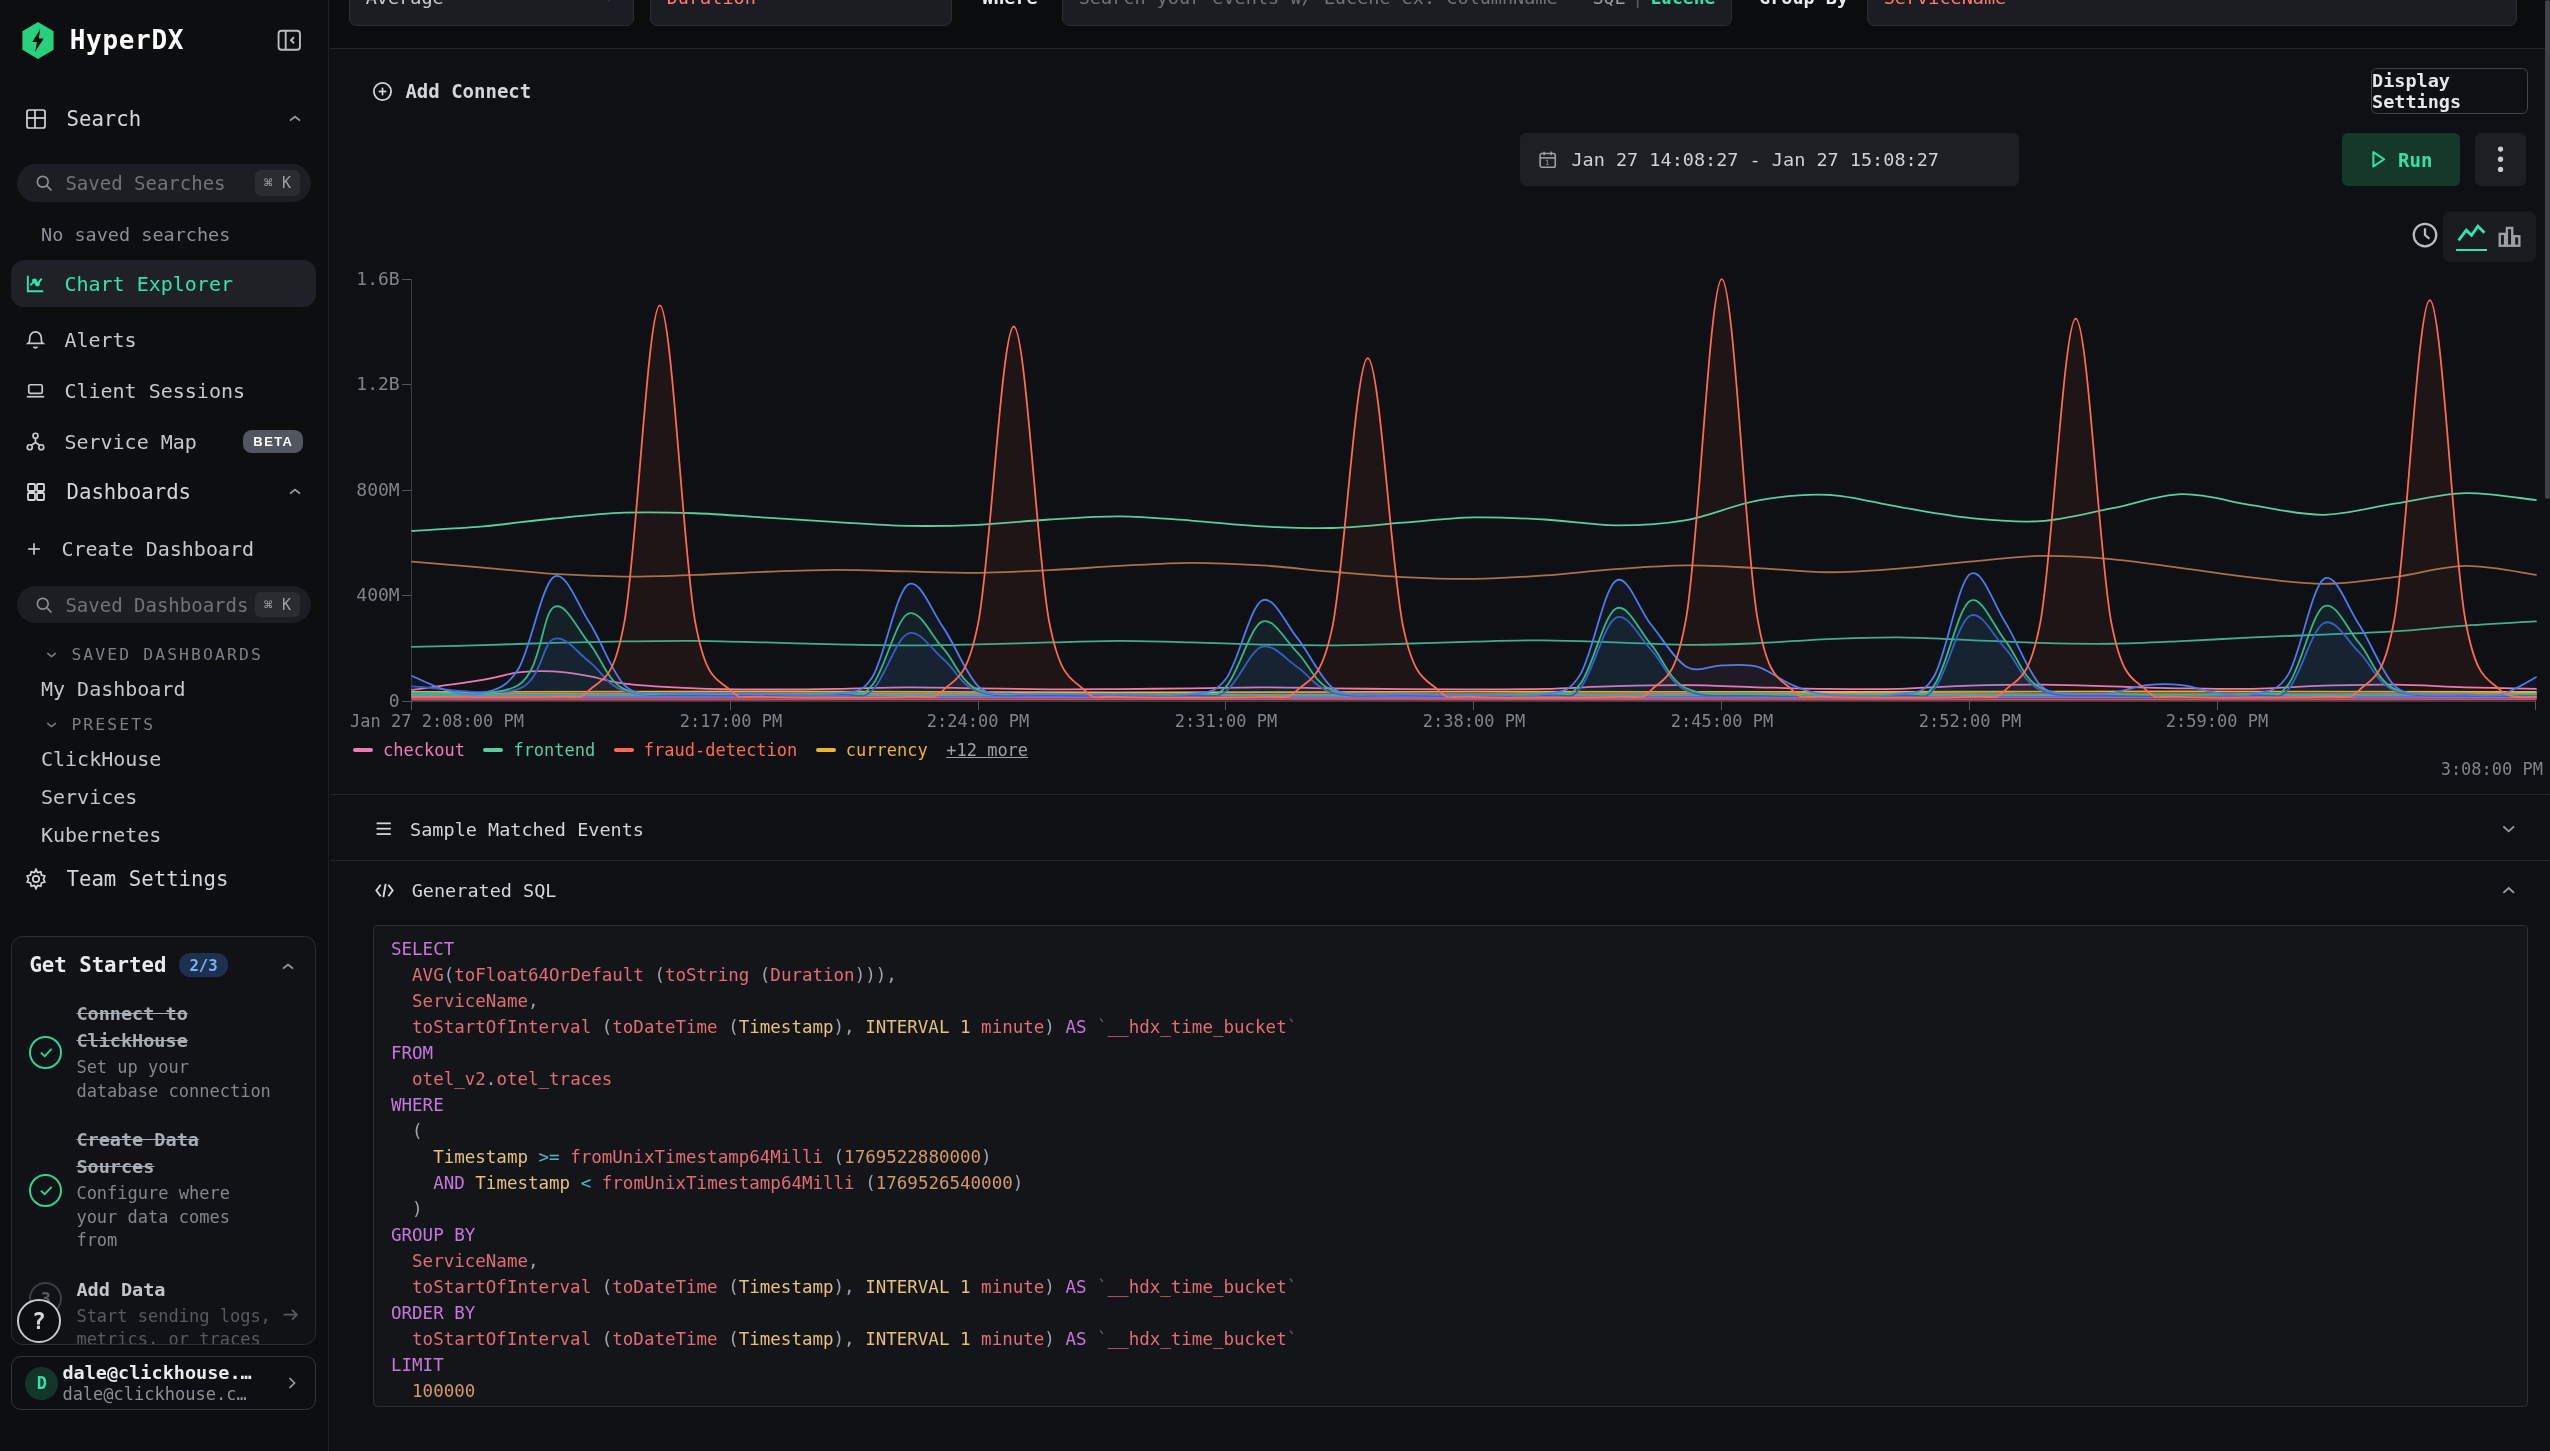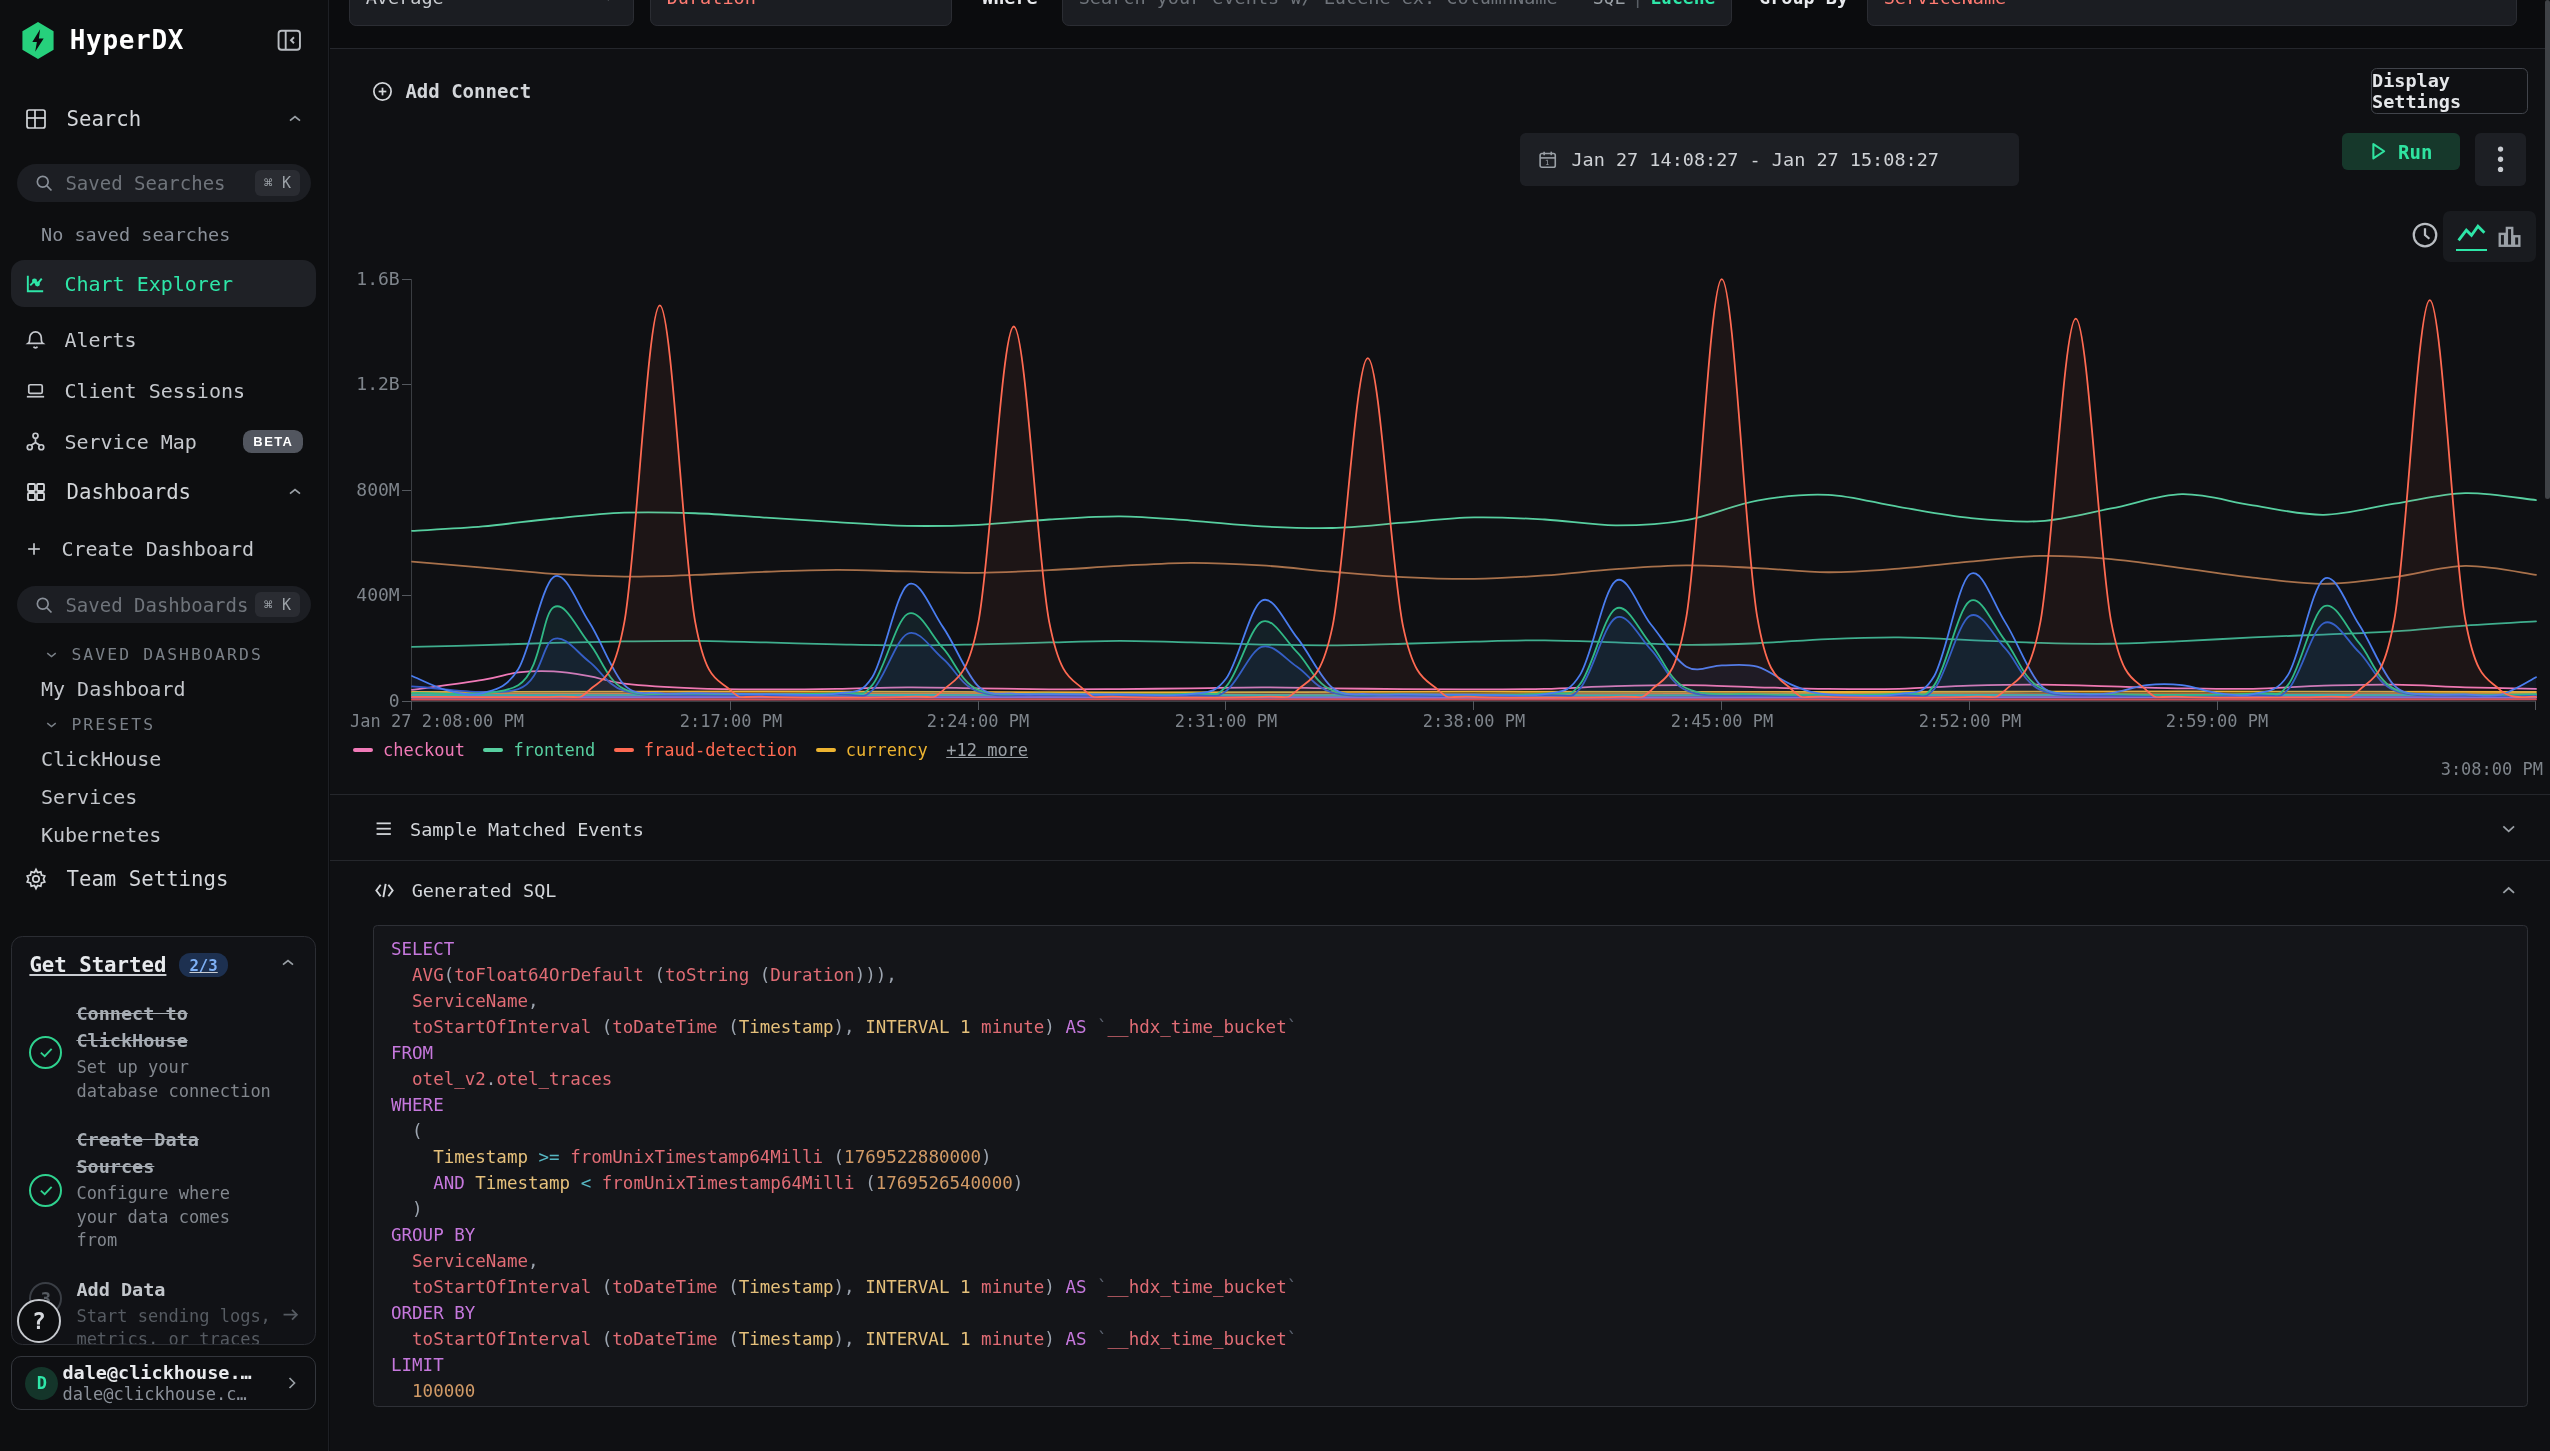--- a/index.html
+++ b/index.html
@@ -30,21 +30,21 @@
   .nav-item{position:absolute;left:11.4px;width:305px;height:37px;display:flex;align-items:center;padding:0 13px;border-radius:13px;color:#c5c8cd;text-align:center;}
   .nav-item .lbl{font-size:20px;margin-left:17px;}
   .nav-item.active{background:#1f2126;color:var(--green);height:47px;}
   .nav-item.active .lbl{color:var(--green);}
   .beta-chip{margin-left:auto;background:#52565f;color:#fff;font-size:13px;font-weight:bold;letter-spacing:1.4px;padding:3.6px 10px;border-radius:8.6px;font-family:"Liberation Sans",sans-serif;}
   .tree-label{position:absolute;left:43px;display:flex;align-items:center;color:#7a8088;font-size:16.4px;letter-spacing:2.1px;}
   .tree-label .chev{margin-right:11.4px;}
   .tree-item{position:absolute;left:41px;font-size:20px;color:#c3c6cb;}
   
   #gs-card{position:absolute;left:11.4px;top:936px;width:305px;height:409px;border:1.4px solid #2b2d33;border-radius:11.4px;background:#111216;padding:15.7px 17px;overflow:hidden;}
-  .gs-head{display:flex;align-items:flex-start;text-decoration:underline;}
+  .gs-head{display:flex;align-items:flex-end;}
   .gs-title{font-size:20.7px;font-weight:bold;color:#e8eaed;}
   .gs-badge{margin-left:13px;background:#1d3050;color:#7eb0f5;font-size:15.7px;font-weight:bold;border-radius:11.4px;padding:2.9px 10px;}
   .gs-head .chev{margin-left:auto;color:#9aa0a6;}
   .gs-item{display:flex;margin-top:24px;}
   .gs-icon-col{width:47px;flex:none;display:flex;align-items:center;justify-content:flex-start;}
   .gs-text-col{width:204px;flex:none;}
   .gs-item-title{font-size:18.5px;font-weight:bold;color:#a7adb4;line-height:1.45;}
   .gs-item-title.strike{text-decoration:line-through;}
   .gs-item-desc{font-size:17px;color:#82878e;line-height:1.38;margin-top:1.4px;}
   .gs-item.todo .gs-item-title{color:#c2c6cb;}
@@ -70,21 +70,21 @@
   .lang-toggle .lucene{color:var(--green);font-weight:bold;}
   #main-divider{position:absolute;left:0;top:48px;width:2220px;height:1.4px;background:#25272c;}
 
   #add-series{position:absolute;left:41px;top:71px;height:40px;display:flex;align-items:center;color:#d3d6da;}
   #add-series .lbl{font-size:19px;font-weight:bold;margin-left:11.4px;}
   #display-settings{position:absolute;left:2041px;top:68px;width:157px;height:46px;border:1.4px solid #41444b;border-radius:5.7px;display:flex;align-items:center;justify-content:center;font-size:18.5px;font-weight:bold;color:#e4e6e9;}
   #date-range{position:absolute;left:1190px;top:133px;width:499px;height:53px;background:var(--panel);border-radius:5.7px;display:flex;align-items:center;padding:0 17px;font-size:18.5px;color:#cfd2d6;}
   #date-range .txt{margin-left:13px;}
   #granularity{position:absolute;left:1706px;top:133px;width:292px;height:53px;background:var(--panel);border-radius:5.7px;display:flex;align-items:center;padding:0 17px;font-size:18.5px;color:#cfd2d6;}
   #granularity .chev{margin-left:auto;color:#9aa0a6;}
-  #run-btn{position:absolute;left:2012px;top:133px;width:118px;height:37px;background:#16382b;border-radius:5.7px;display:flex;align-items:center;justify-content:center;color:#2fe3a0;font-size:19px;font-weight:bold;}
+  #run-btn{position:absolute;left:2012px;top:133px;width:118px;height:53px;background:#16382b;border-radius:5.7px;display:flex;align-items:center;justify-content:center;color:#2fe3a0;font-size:19px;font-weight:bold;}
   #run-btn .lbl{margin-left:11.4px;}
   #dots-btn{position:absolute;left:2145px;top:133px;width:51px;height:53px;background:var(--panel);border-radius:5.7px;display:flex;align-items:center;justify-content:center;color:#c9ccd1;}
   #clock-btn{position:absolute;left:2080px;top:220px;width:30px;height:30px;color:#b9bdc2;}
   #viz-toggle{position:absolute;left:2113px;top:211px;width:93px;height:51px;background:#191b1f;border-radius:7.1px;display:flex;align-items:center;justify-content:space-around;padding:0 8.6px;}
 
   
   #chart-wrap{position:absolute;left:0;top:0;}
   .y-label{position:absolute;width:64px;text-align:right;font-size:18px;color:#7e848b;}
   .y-tick{position:absolute;width:9.3px;height:1.4px;background:#54585e;}
   .x-tick{position:absolute;width:1.4px;height:9.3px;background:#54585e;}

